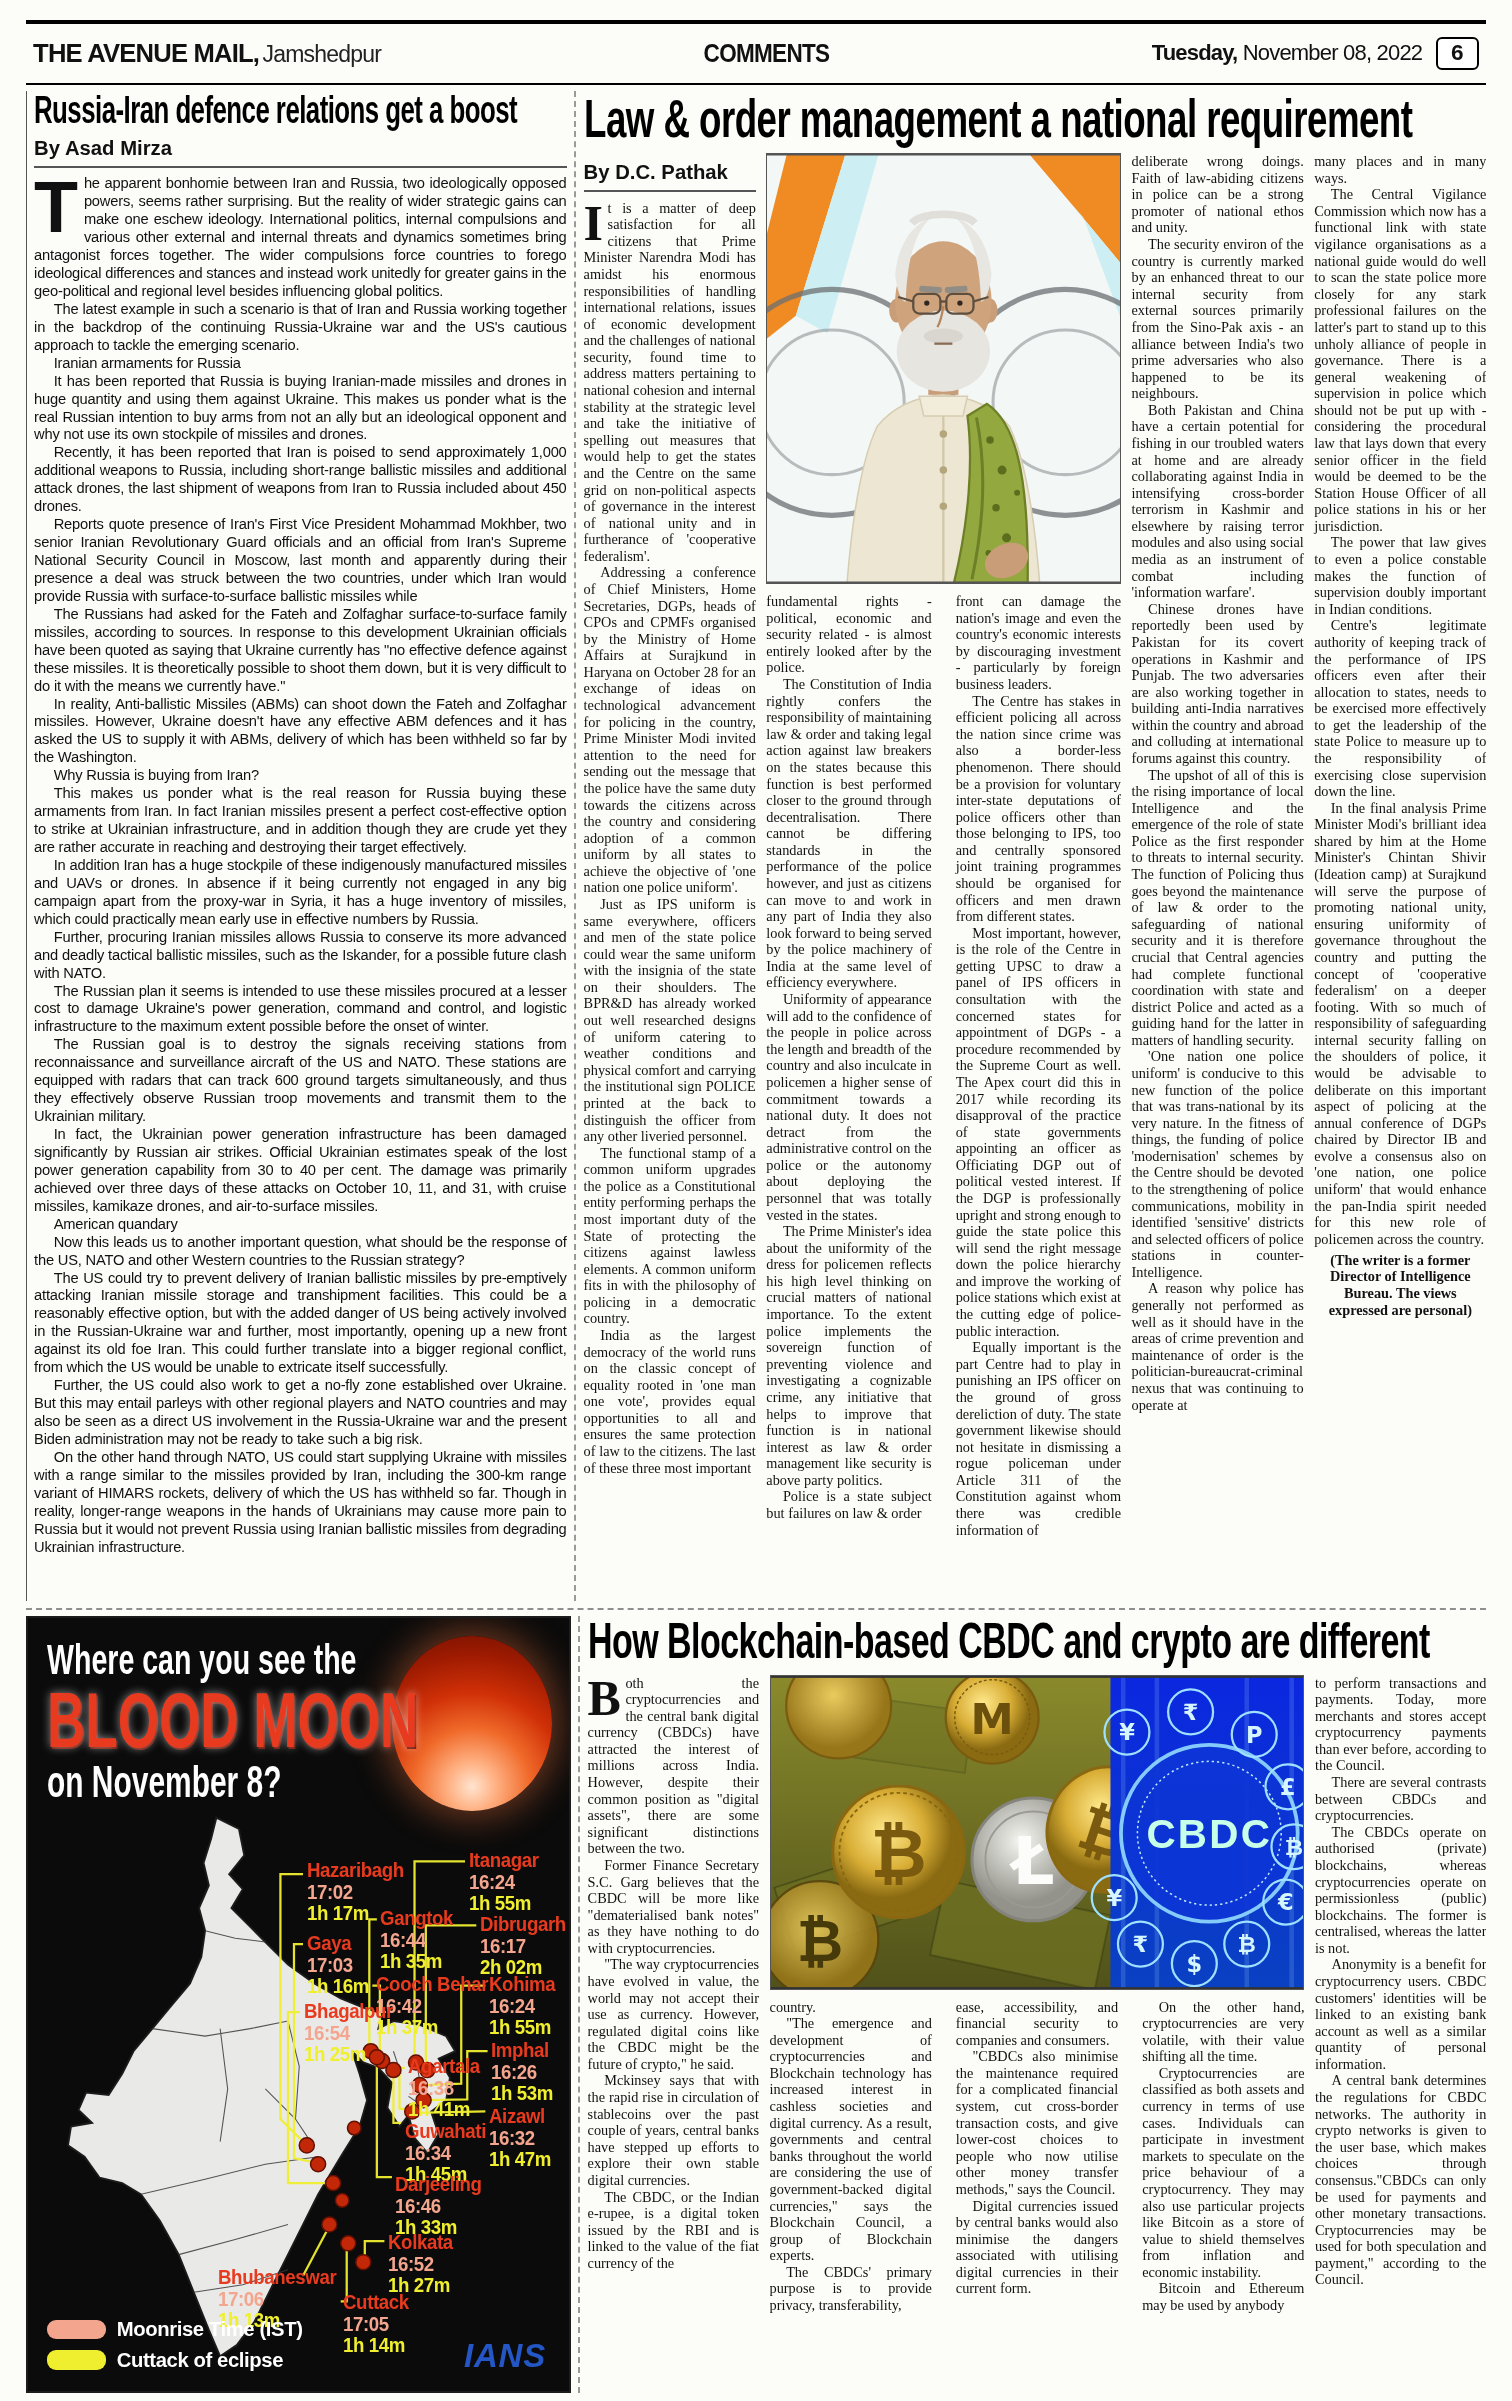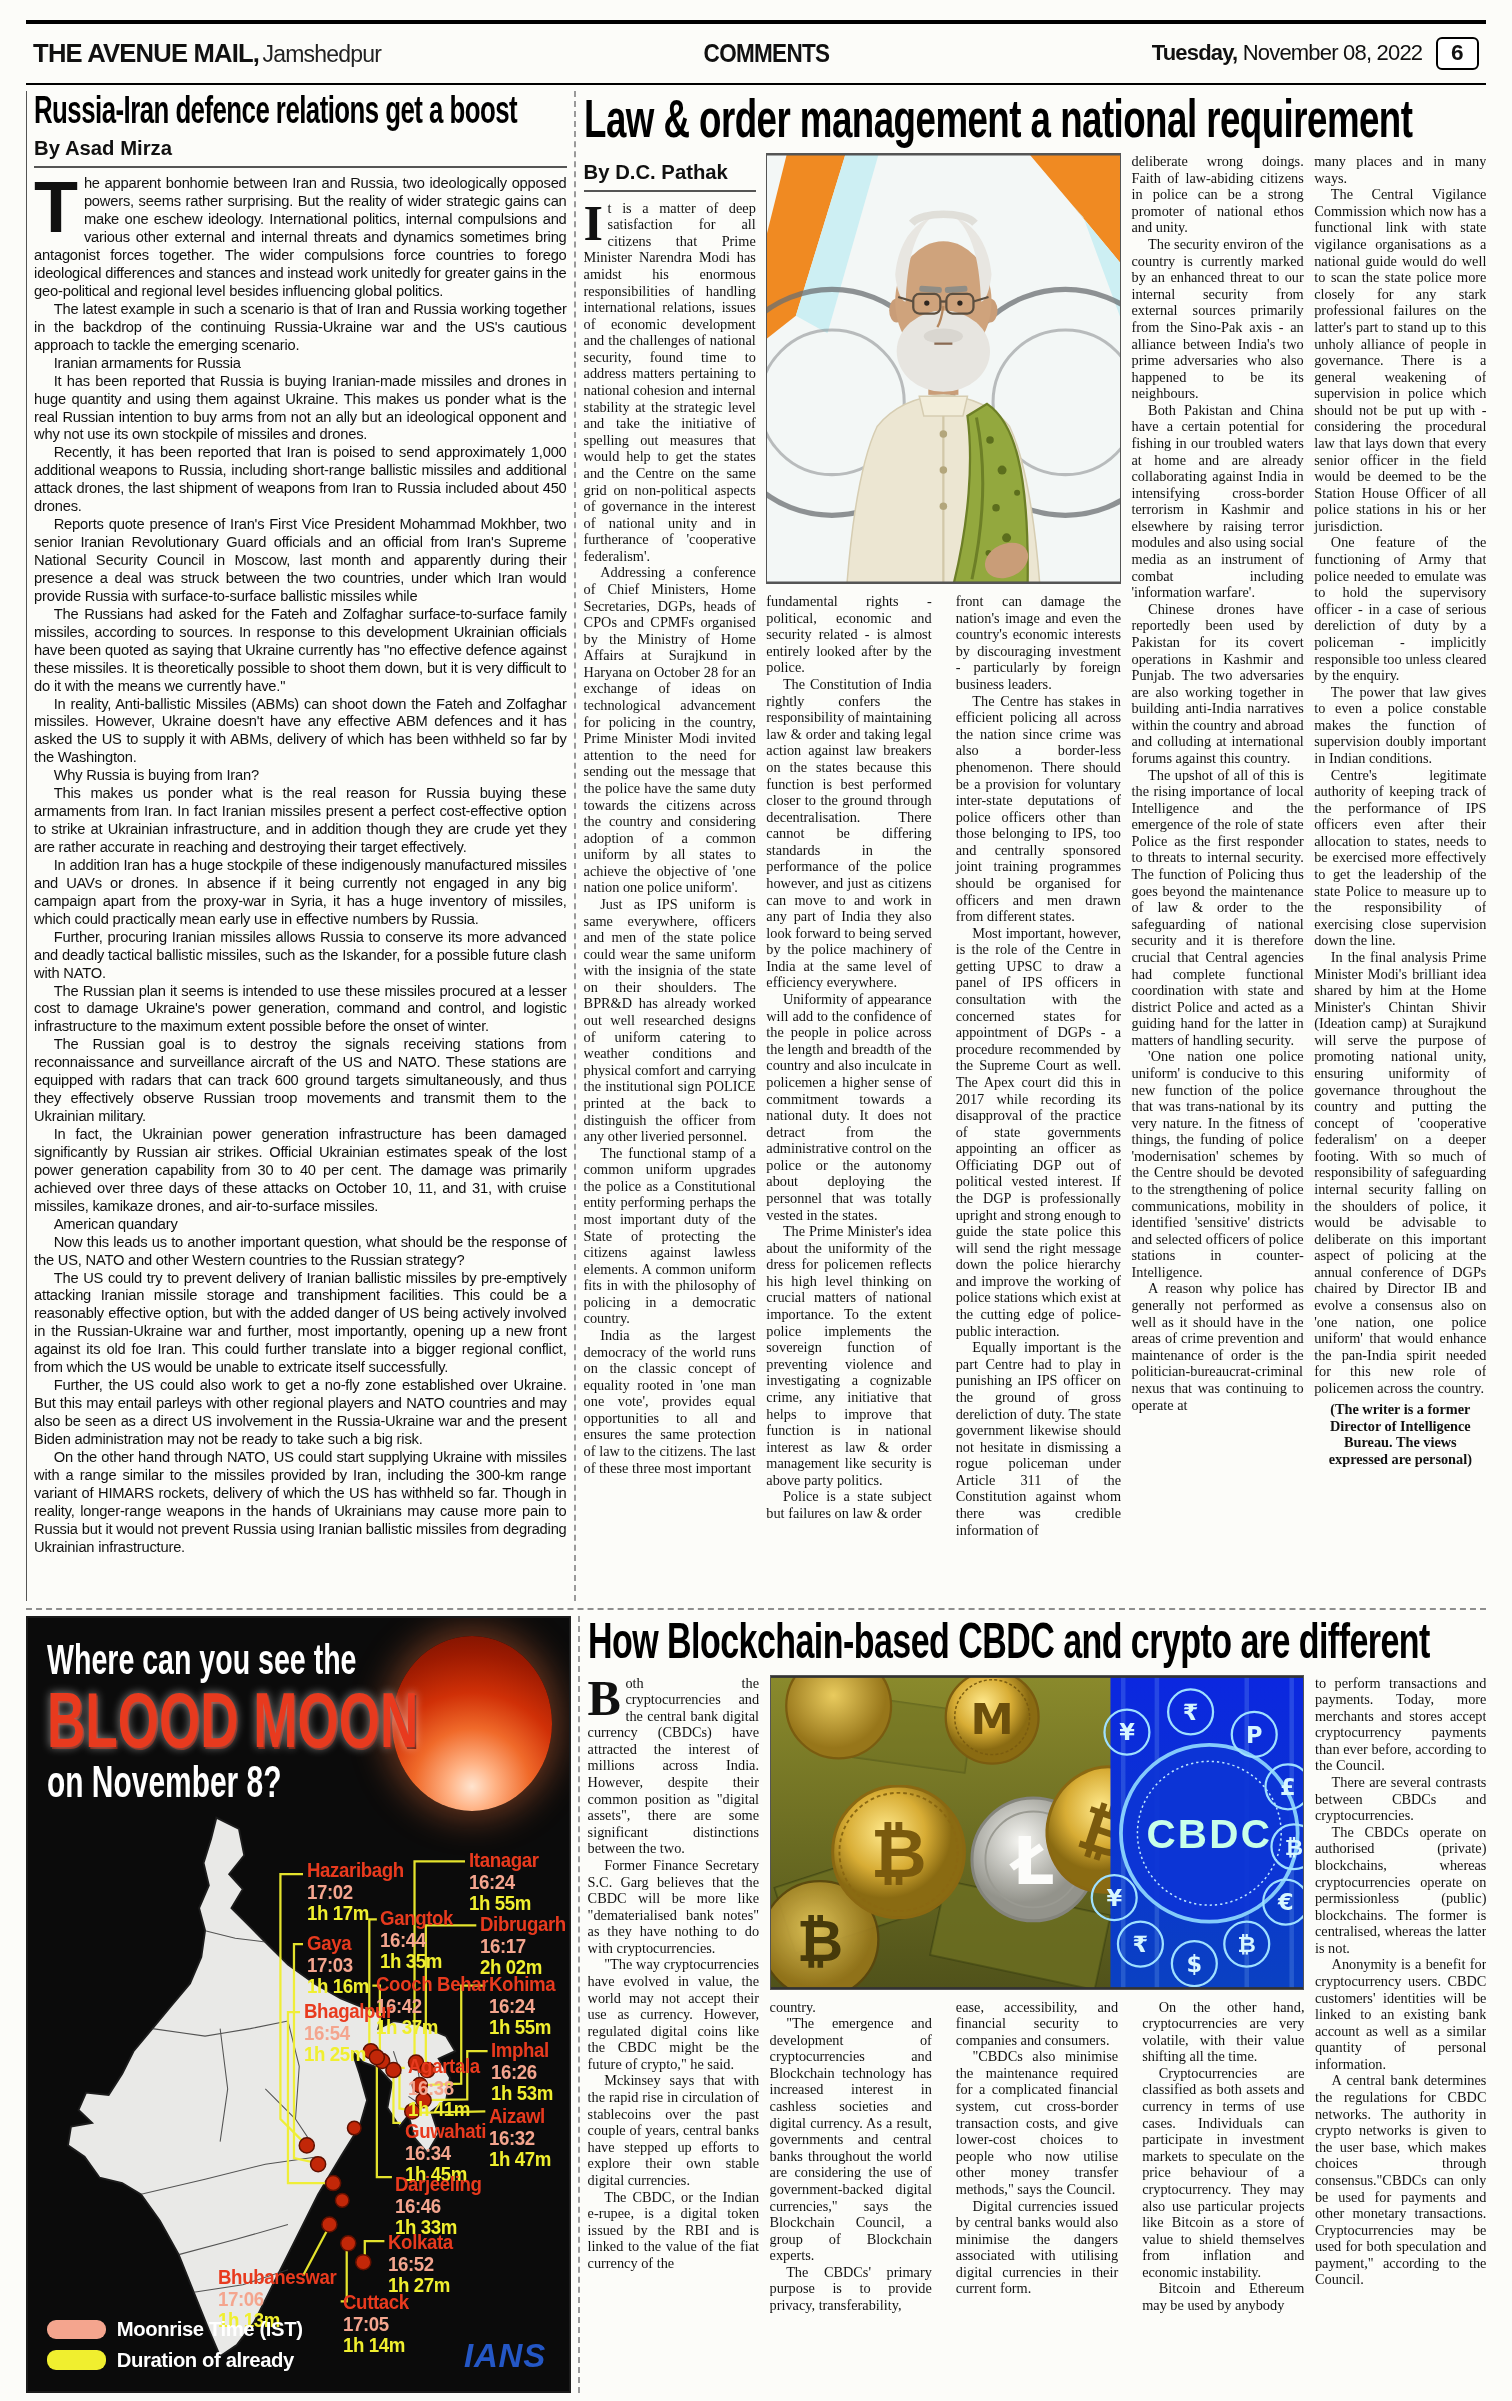--- a/index.html
+++ b/index.html
@@ -235,21 +235,20 @@
               <p>Chinese drones have reportedly been used by Pakistan for its covert operations in Kashmir and Punjab. The two adversaries are also working together in building anti-India narratives within the country and abroad and colluding at international forums against this country.</p>
               <p>The upshot of all of this is the rising importance of local Intelligence and the emergence of the role of state Police as the first responder to threats to internal security. The function of Policing thus goes beyond the maintenance of law &amp; order to the safeguarding of national security and it is therefore crucial that Central agencies had complete functional coordination with state and district Police and acted as a guiding hand for the latter in matters of handling security.</p>
               <p>'One nation one police uniform' is conducive to this new function of the police that was trans-national by its very nature. In the fitness of things, the funding of police 'modernisation' schemes by the Centre should be devoted to the strengthening of police communications, mobility in identified 'sensitive' districts and selected officers of police stations in counter-Intelligence.</p>
               <p>A reason why police has generally not performed as well as it should have in the areas of crime prevention and maintenance of order is the politician-bureaucrat-criminal nexus that was continuing to operate at</p>
             </div>
           </div>
         <div class="scol cont">
           <div>
               <p>many places and in many ways.</p>
               <p>The Central Vigilance Commission which now has a functional link with state vigilance organisations as a national guide would do well to scan the state police more closely for any stark professional failures on the latter's part to stand up to this unholy alliance of people in governance. There is a general weakening of supervision in police which should not be put up with - considering the procedural law that lays down that every senior officer in the field would be deemed to be the Station House Officer of all police stations in his or her jurisdiction.</p>
-              <p>One feature of the functioning of Army that police needed to emulate was to hold the supervisory officer - in a case of serious dereliction of duty by a policeman - implicitly responsible too unless cleared by the enquiry.</p>
               <p>The power that law gives to even a police constable makes the function of supervision doubly important in Indian conditions.</p>
               <p>Centre's legitimate authority of keeping track of the performance of IPS officers even after their allocation to states, needs to be exercised more effectively to get the leadership of the state Police to measure up to the responsibility of exercising close supervision down the line.</p>
               <p>In the final analysis Prime Minister Modi's brilliant idea shared by him at the Home Minister's Chintan Shivir (Ideation camp) at Surajkund will serve the purpose of promoting national unity, ensuring uniformity of governance throughout the country and putting the concept of 'cooperative federalism' on a deeper footing. With so much of responsibility of safeguarding internal security falling on the shoulders of police, it would be advisable to deliberate on this important aspect of policing at the annual conference of DGPs chaired by Director IB and evolve a consensus also on 'one nation, one police uniform' that would enhance the pan-India spirit needed for this new role of policemen across the country.</p>
             </div>
           <p class="closing2">(The writer is a former Director of Intelligence Bureau. The views expressed are personal)</p>
         </div>
       </div>
     </section>
   </div>
 
@@ -412,21 +411,21 @@
           <span class="c-dur">1h 14m</span>
         </div>
 
       <div class="legend">
         <div class="leg-row">
             <span class="swatch sw-moon"></span>
             <span class="leg-label">Moonrise Time (IST)</span>
           </div>
         <div class="leg-row">
             <span class="swatch sw-dur"></span>
-            <span class="leg-label">Duration of already</span>
+            <span class="leg-label">Cuttack of eclipse</span>
           </div>
       </div>
       <div class="credit">IANS</div>
     </section>
 
     <div class="vdiv"></div>
 
     <section class="art2">
       <h1 class="hl hl4">
           <span class="squeeze">How Blockchain-based CBDC and crypto are different</span>

